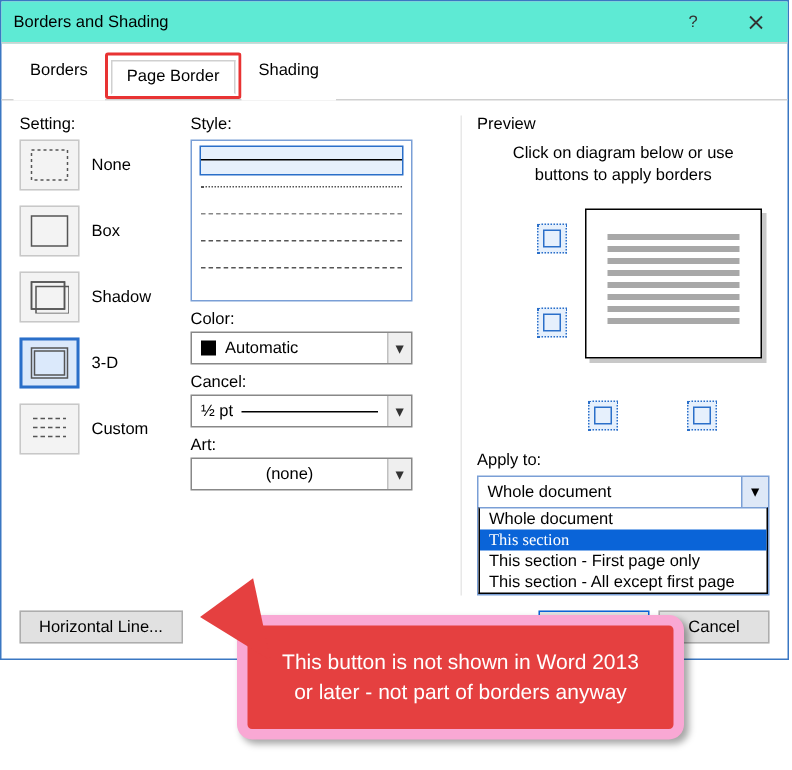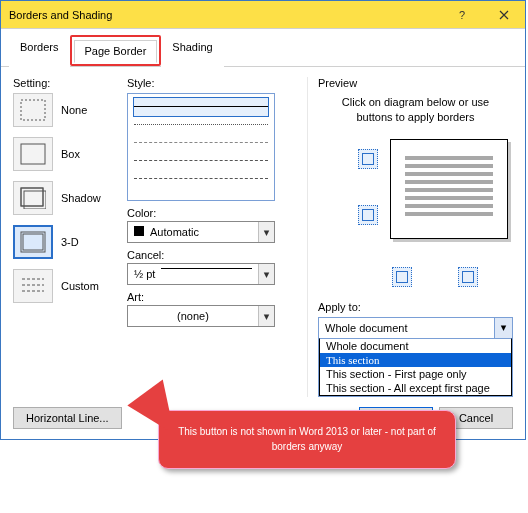--- a/index.html
+++ b/index.html
@@ -1,18 +1,18 @@
 <!DOCTYPE html>
 <html><head>
 <meta charset="utf-8">
 <style>
   * { box-sizing: border-box; font-family: "Segoe UI", Tahoma, sans-serif; font-size: 11px; }
   body { margin: 0; background: #fff; width: 528px; height: 513px; overflow: hidden; }
   .win { border: 1px solid #3a77c2; width: 526px; background: #fff; }
-  .titlebar { height: 28px; background: #fde047; display: flex; align-items: center; padding-left: 8px; border-bottom: 1px solid #d0d0d0; }
+  .titlebar { height: 28px; background: #5eead4; display: flex; align-items: center; padding-left: 8px; border-bottom: 1px solid #d0d0d0; }
   .titlebar .title { flex: 1; }
   .tbtn { width: 42px; height: 27px; display: flex; align-items: center; justify-content: center; color: #333; }
   .tabs { display: flex; padding: 6px 8px 0 8px; gap: 0; border-bottom: 1px solid #d0d0d0; }
   .tab { padding: 4px 10px 5px; border: 1px solid transparent; position: relative; top: 1px; background: #fff; text-align: center; }
   .tab.active { border: 1px solid #d0d0d0; border-bottom: 1px solid #fff; }
   .redbox { border: 2px solid #e83333; border-radius: 2px; padding: 2px 2px; }
   .body { display: flex; padding: 10px 12px 4px 12px; gap: 8px; }
   .col1 { width: 106px; }
   .col2 { width: 148px; }
   .col3 { flex: 1; }
@@ -24,21 +24,21 @@
   .style-list { border: 1px solid #7a9fd6; height: 108px; overflow-y: scroll; padding: 4px 0; background: #fff; }
   .style-line { height: 18px; margin: 0 6px; position: relative; }
   .style-line.sel { outline: 1px solid #2a6fc9; background: #e6f0fc; }
   .hr-solid { border-top: 1px solid #000; position: absolute; top: 8px; left: 0; right: 0; }
   .hr-dash { border-top: 1px dashed #555; position: absolute; top: 8px; left: 0; right: 0; }
   .hr-dot { border-top: 1px dotted #555; position: absolute; top: 8px; left: 0; right: 0; }
   .hr-sdash { border-top: 1px dashed #888; position: absolute; top: 8px; left: 0; right: 0; }
   .field-group { margin-top: 6px; }
   .field-label { margin-bottom: 2px; }
   .combo { width: 100%; height: 22px; border: 1px solid #888; display: flex; align-items: center; background: #fff; position: relative; }
-  .combo .val { flex: 1; padding: 0 6px; display: flex; gap: 6px; }
+  .combo .val { flex: 1; padding: 0 6px; display: flex; align-items: center; gap: 6px; }
   .combo .arrow { width: 16px; height: 20px; display: flex; align-items: center; justify-content: center; border-left: 1px solid #c0c0c0; background: #efefef; color: #333; }
   .preview-area { border-left: 1px solid #e8e8e8; padding-left: 10px; margin-left: 24px; }
   .preview-hint { text-align: center; margin: 6px 10px 10px; line-height: 1.35; font-size: 11px; }
   .preview-diagram { position: relative; height: 116px; }
   .page { position: absolute; left: 72px; top: 4px; width: 118px; height: 100px; border: 1px solid #000; box-shadow: 3px 3px 0 #c8c8c8; background: #fff; padding: 16px 14px; }
   .page .txt { height: 4px; background: #a8a8a8; margin-bottom: 4px; }
   .sel-btn { width: 20px; height: 20px; border: 1px dotted #2a6fc9; background: #e6f0fc; display: flex; align-items: center; justify-content: center; position: absolute; }
   .sel-btn span { width: 12px; height: 12px; border: 1px solid #2a6fc9; }
   .sel-btn.tpl { left: 40px; top: 14px; }
   .sel-btn.bpl { left: 40px; top: 70px; }
@@ -49,21 +49,21 @@
   .apply-val { height: 20px; padding: 0 6px; display: flex; align-items: center; }
   .apply-arrow { position: absolute; right: 0; top: 0; width: 18px; height: 20px; background: #dee8f7; border-left: 1px solid #7a9fd6; display: flex; align-items: center; justify-content: center; }
   .apply-list { border: 1px solid #000; border-top: 1px solid #7a9fd6; background: #fff; }
   .apply-item { padding: 1px 6px; }
   .apply-item.sel { background: #0a64d8; color: #fff; font-family: Liberation Serif, serif; }
   .footer { display: flex; padding: 6px 12px 10px; align-items: center; }
   .hline-btn { border: 1px solid #adadad; background: #e1e1e1; padding: 4px 12px; }
   .footer-spacer { flex: 1; }
   .okc { border: 1px solid #0a64d8; background: #e1e1e1; padding: 4px 0; width: 74px; text-align: center; margin-left: 6px; }
   .okc.cancel { border-color: #adadad; }
-  .callout { position: absolute; left: 158px; top: 410px; width: 298px; background: #e54040; border: 1px solid #f9a8d4; border-radius: 10px; color: #fff; font-size: 10px; padding: 14px 16px; text-align: center; line-height: 1.45; box-shadow: 3px 3px 5px rgba(0,0,0,.35); }
+  .callout { position: absolute; left: 158px; top: 410px; width: 298px; background: #e54040; border: 7px solid #f9a8d4; border-radius: 10px; color: #fff; font-size: 14px; padding: 14px 16px; text-align: center; line-height: 1.45; box-shadow: 3px 3px 5px rgba(0,0,0,.35); }
   .callout::before { content: ""; position: absolute; left: -30px; top: -28px; width: 0; height: 0; border-right: 40px solid #e54040; border-top: 18px solid transparent; border-bottom: 38px solid transparent; transform: rotate(-12deg); }
   .swatch { width: 10px; height: 10px; background: #000; display: inline-block; }
   .pt-line { flex: 1; border-top: .5px solid #000; }
 </style>
 </head>
 <body>
 
 <div class="win">
   <div class="titlebar">
     <span class="title">Borders and Shading</span>

